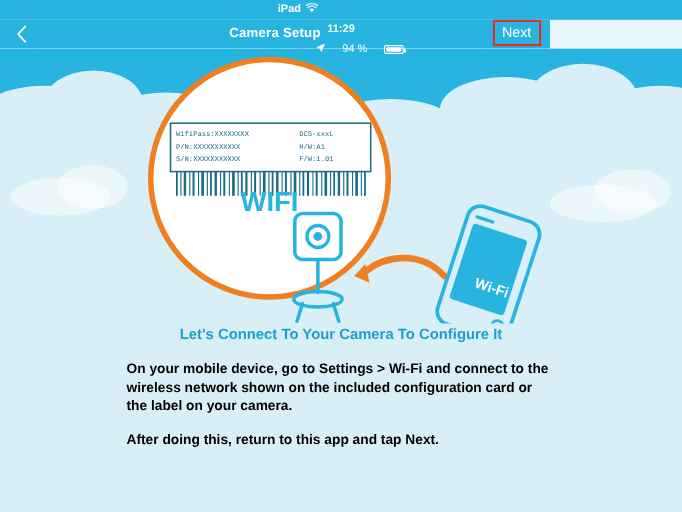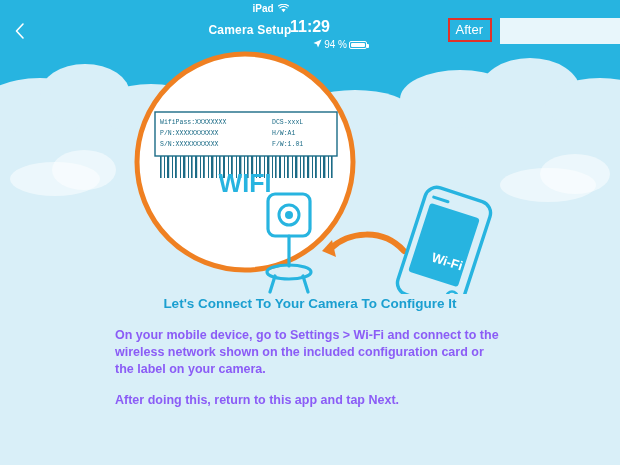--- a/index.html
+++ b/index.html
@@ -49,29 +49,29 @@
   }
   .wifi-glyph {
     display: inline-block;
     font-size: 10px;
     line-height: 10px;
   }
   .status-center {
     flex: 1;
     text-align: center;
     font-weight: bold;
-    font-size: 16px;
+    font-size: 10px;
   }
   .status-right {
     width: 120px;
     display: flex;
     align-items: center;
     justify-content: flex-end;
     padding-right: 6px;
-    gap: 2px;
+    gap: 15px;
     font-size: 10px;
   }
   .loc-glyph { font-size: 9px; }
   .battery-text { font-size: 10px; }
   .battery {
     position: relative;
     width: 18px;
     height: 8px;
     border: 1px solid #ffffff;
     border-radius: 2px;
@@ -208,21 +208,21 @@
     width: 390px;
     margin: 0 auto;
     text-align: left;
     color: #13445c;
   }
   .body-para {
     font-size: 12.5px;
     font-weight: bold;
     line-height: 17px;
     margin: 0 0 14px 0;
-    color: #8b5cf6;
+    color: #000000;
   }
   .body-para.last { margin-bottom: 0; }
 </style>
 </head>
 <body>
 
 <div class="device">
 
   <div class="status-bar">
     <div class="status-left">
@@ -249,21 +249,21 @@
     </div>
   </div>
 
   <div class="nav-bar">
     <div class="nav-back">
       <svg width="22" height="20" viewBox="0 0 22 20" aria-hidden="true">
         <path d="M13 3 L6.5 10 L13 17" stroke="#ffffff" stroke-width="1.6" fill="none" stroke-linecap="round" stroke-linejoin="round"></path>
       </svg>
     </div>
     <div class="nav-title">Camera Setup</div>
-    <div class="nav-next">After</div>
+    <div class="nav-next">Next</div>
     <div class="nav-next-highlight"></div>
   </div>
 
   <div class="sky">
     <div class="sky-top"></div>
     <div class="lower-sky"></div>
 
     <div class="cloud" style="left:-20px; top:34px; width:120px; height:56px;"></div>
     <div class="cloud" style="left:40px; top:20px; width:90px; height:60px;"></div>
     <div class="cloud" style="left:96px; top:40px; width:110px; height:50px;"></div>

